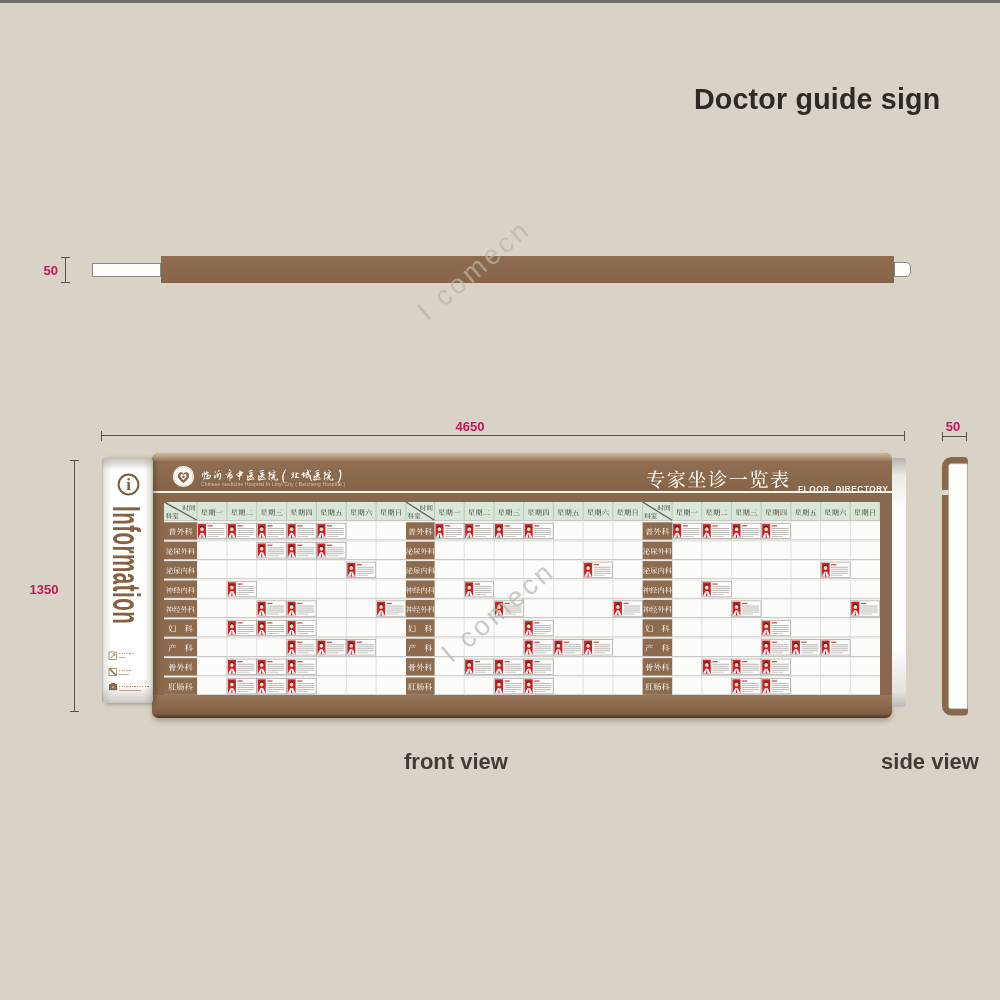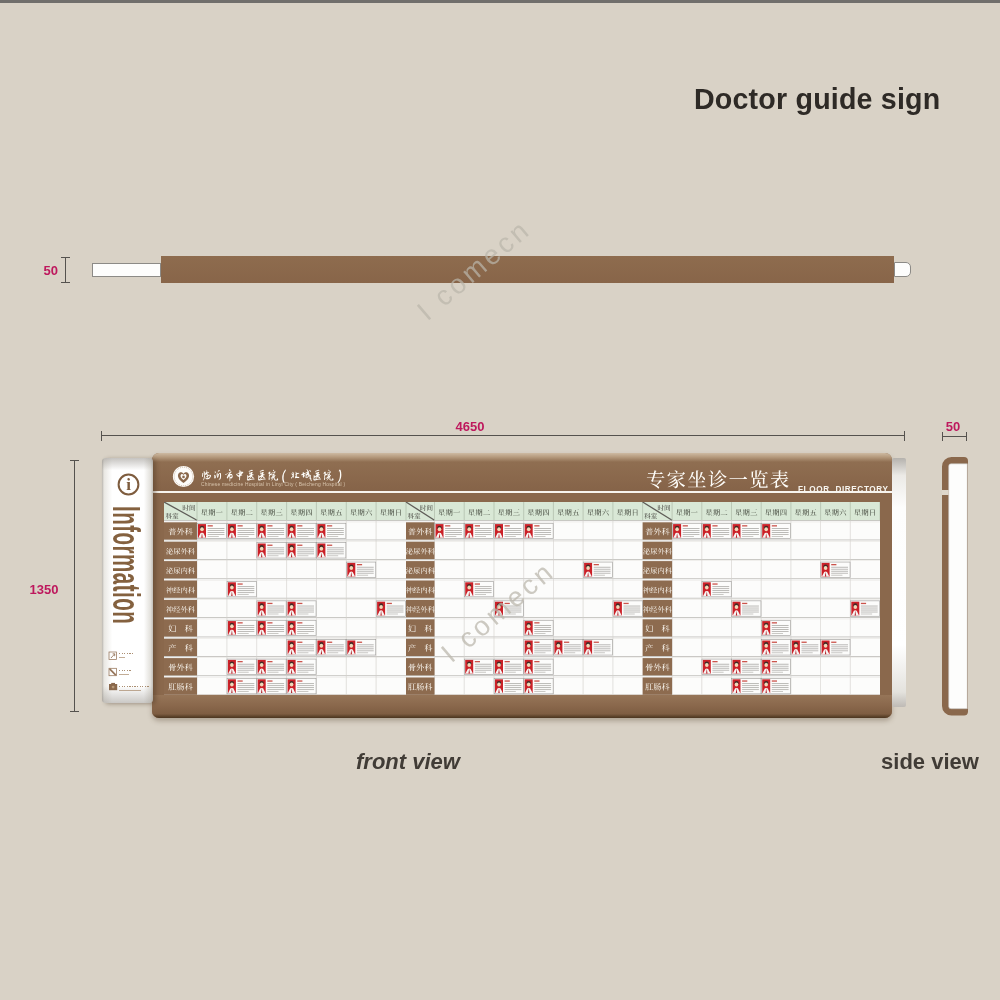--- a/index.html
+++ b/index.html
@@ -355,14 +355,14 @@
 
 <div class="abs" style="left:892px;top:458px;width:13.5px;height:249px;border-radius:2px;
 background:linear-gradient(180deg,#b5b2ad 0,#eceae6 7%,#fdfdfc 20%,#ffffff 75%,#e4e2dd 94%,#bebab5 100%);"></div>
 
 <svg class="abs" style="left:941.5px;top:456.5px;" width="26" height="259" viewBox="0 0 26 259">
 <path d="M9.5 0 L22 0 A4 4 0 0 1 26 4 L26 255 A4 4 0 0 1 22 258.5 L9.5 258.5 A9.5 9.5 0 0 1 0 249 L0 9.5 A9.5 9.5 0 0 1 9.5 0 Z" fill="#8a684c"></path>
 <path d="M9 6.8 L25.3 6.8 L25.3 251.7 L9 251.7 A2.3 2.3 0 0 1 6.7 249.4 L6.7 9.1 A2.3 2.3 0 0 1 9 6.8 Z" fill="#fdfdfc" stroke="#c2c0bb" stroke-width="0.6"></path>
 <rect x="0" y="33" width="6.7" height="5" fill="#ded7cb"></rect>
 </svg>
 
-<div class="abs lbl" style="left:356px;top:749px;width:200px;text-align:left;font-style:italic;">front view</div>
+<div class="abs lbl" style="left:356px;top:749px;width:200px;text-align:center;">front view</div>
 
 <div class="abs lbl" style="left:830px;top:749px;width:200px;text-align:center;">side view</div>
 </body></html>

